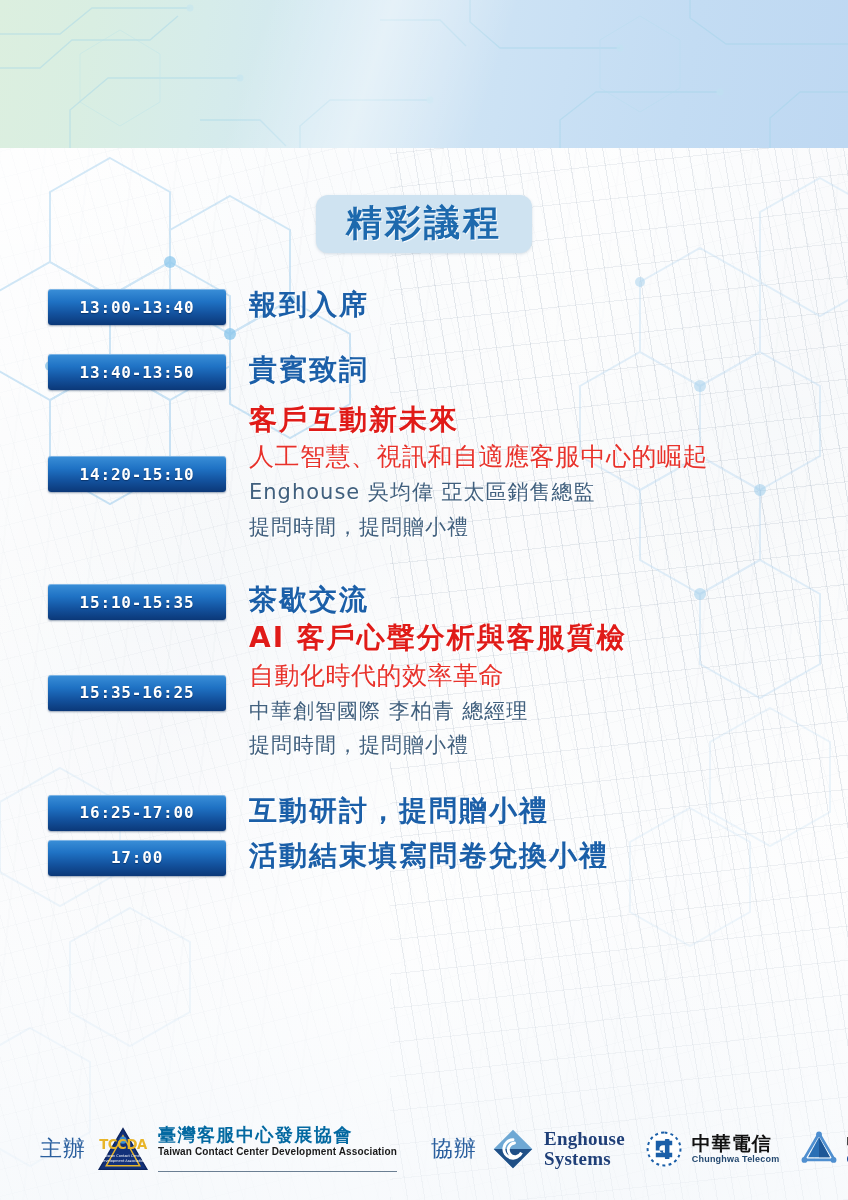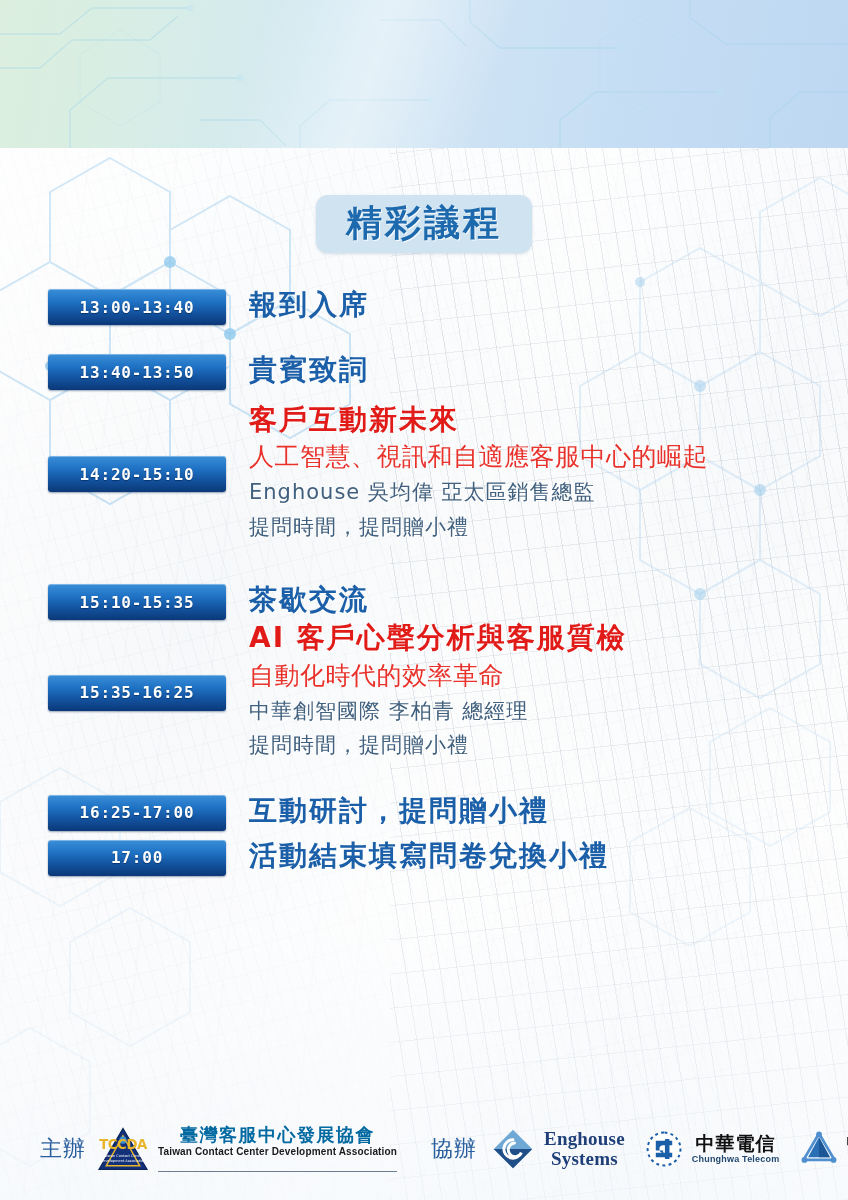--- a/index.html
+++ b/index.html
@@ -204,21 +204,20 @@
 
   
   .footer {
     position: absolute;
     left: 0; right: 0;
     bottom: 0;
     height: 98px;
     display: flex;
     align-items: center;
     padding: 0 22px 4px 40px;
-    text-align: center;
   }
   .footer-label {
     font-family: "DejaVu Sans", "Liberation Sans", sans-serif;
     font-size: 22px;
     font-weight: 400;
     color: #2a5f9e;
     letter-spacing: 1px;
     flex: 0 0 auto;
   }
   .logo-group { display: flex; align-items: center; flex: 0 0 auto; }

